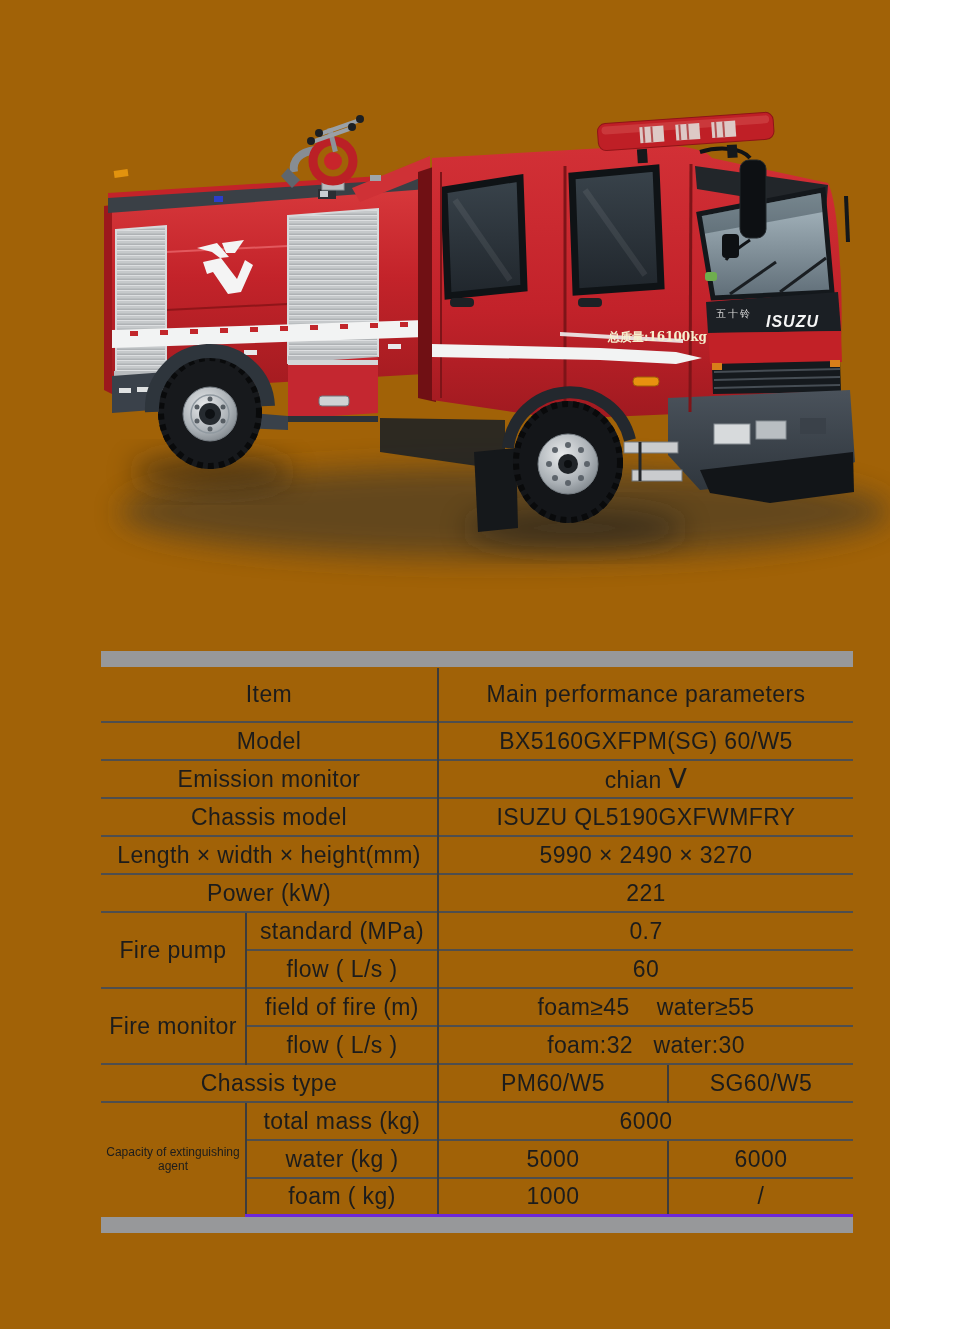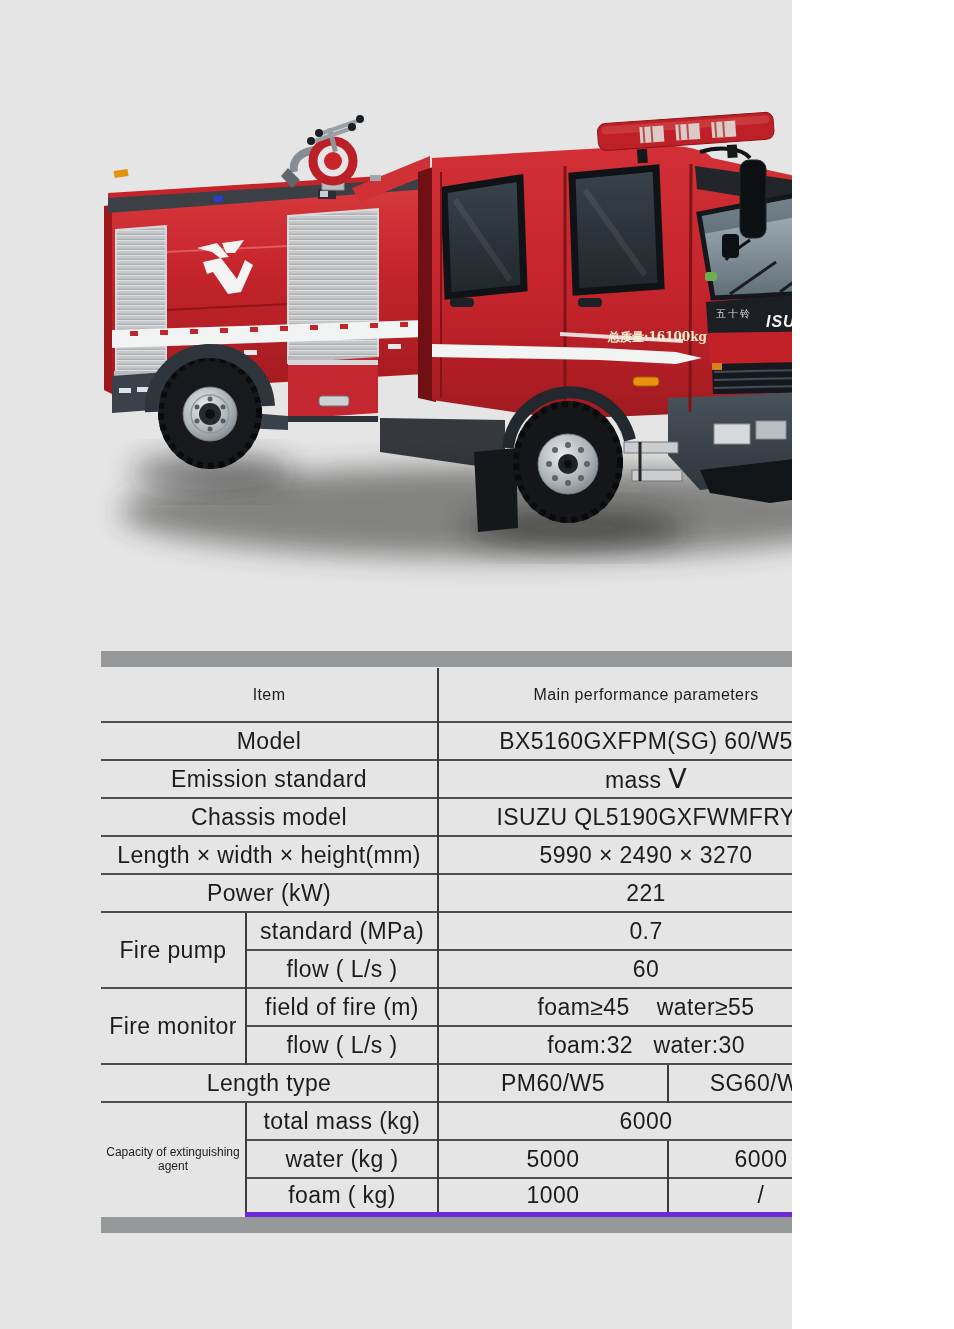--- a/index.html
+++ b/index.html
@@ -1,28 +1,28 @@
 <!DOCTYPE html>
 <html><head>
 <meta charset="utf-8">
 <style>
   html,body{margin:0;padding:0;background:#fff;}
-  .page{position:relative;width:792px;height:1329px;background:#e5e5e5;overflow:hidden;
+  .page{position:relative;width:890px;height:1329px;background:#a16207;overflow:hidden;
         font-family:"Liberation Sans","DejaVu Sans",sans-serif;color:#1d1d1d;}
   .truck-fig{position:absolute;left:0;top:0;width:954px;height:645px;}
   .gray-bar{position:absolute;left:101px;width:752px;height:16px;background:#97989a;}
   .bar-top{top:651px;}
   .bar-bottom{top:1217px;}
   table.spec{position:absolute;left:101px;top:668px;width:752px;border-collapse:collapse;
              table-layout:fixed;font-size:23px;font-weight:500;letter-spacing:.4px;color:#1c1c1c;}
   table.spec td{padding:0 4px;text-align:center;vertical-align:middle;border-top:2px solid #4e4e4e;}
   table.spec tr{height:38px;}
   table.spec tr.hdr{height:54px;}
-  table.spec tr.hdr td{border-top:none;font-size:16px;}
-  table.spec tr.last td{border-bottom:8px solid #6d28d9;}
+  table.spec tr.hdr td{border-top:none;font-size:23px;}
+  table.spec tr.last td{border-bottom:4px solid #6d28d9;}
   td.vl{border-left:2px solid #3c3c3c;margin-top:30px;}
   td.small{font-size:12px;line-height:1.15;letter-spacing:0;padding:0 2px;}
   .big-v{font-size:27px;}
 </style>
 </head>
 <body>
 
 <div class="page">
 
   <svg class="truck-fig" viewBox="0 0 954 645" xmlns="http://www.w3.org/2000/svg">
@@ -294,22 +294,22 @@
     <tbody>
       <tr class="hdr">
         <td colspan="2">Item</td>
         <td colspan="2" class="vl">Main performance parameters</td>
       </tr>
       <tr>
         <td colspan="2">Model</td>
         <td colspan="2" class="vl">BX5160GXFPM(SG) 60/W5</td>
       </tr>
       <tr>
-        <td colspan="2">Emission standard</td>
-        <td colspan="2" class="vl"><span>mass </span><span class="big-v">Ⅴ</span></td>
+        <td colspan="2">Emission monitor</td>
+        <td colspan="2" class="vl"><span>chian </span><span class="big-v">Ⅴ</span></td>
       </tr>
       <tr>
         <td colspan="2">Chassis model</td>
         <td colspan="2" class="vl">ISUZU QL5190GXFWMFRY</td>
       </tr>
       <tr>
         <td colspan="2">Length × width × height(mm)</td>
         <td colspan="2" class="vl">5990 × 2490 × 3270</td>
       </tr>
       <tr>
@@ -328,21 +328,21 @@
       <tr>
         <td rowspan="2">Fire monitor</td>
         <td class="vl">field of fire (m)</td>
         <td colspan="2" class="vl">foam≥45&nbsp;&nbsp;&nbsp;&nbsp;water≥55</td>
       </tr>
       <tr>
         <td class="vl">flow ( L/s )</td>
         <td colspan="2" class="vl">foam:32&nbsp;&nbsp;&nbsp;water:30</td>
       </tr>
       <tr>
-        <td colspan="2">Length type</td>
+        <td colspan="2">Chassis type</td>
         <td class="vl">PM60/W5</td>
         <td class="vl">SG60/W5</td>
       </tr>
       <tr>
         <td rowspan="3" class="small">Capacity of extinguishing agent</td>
         <td class="vl">total mass (kg)</td>
         <td colspan="2" class="vl">6000</td>
       </tr>
       <tr>
         <td class="vl">water (kg )</td>

